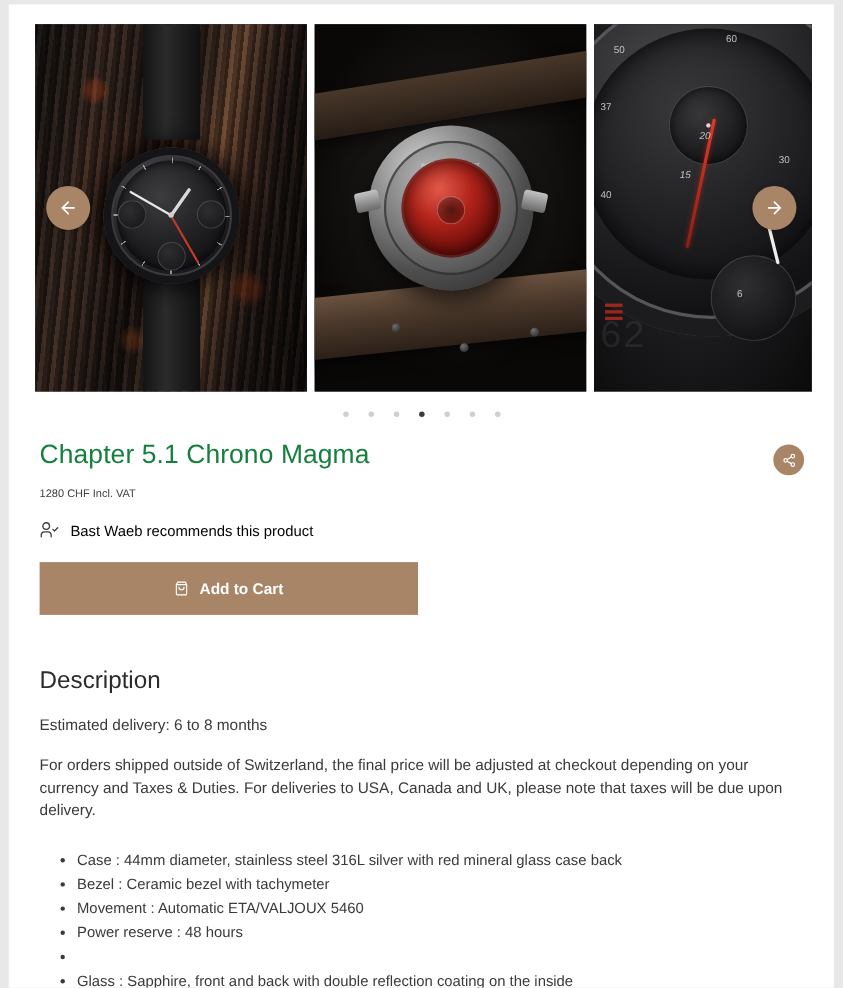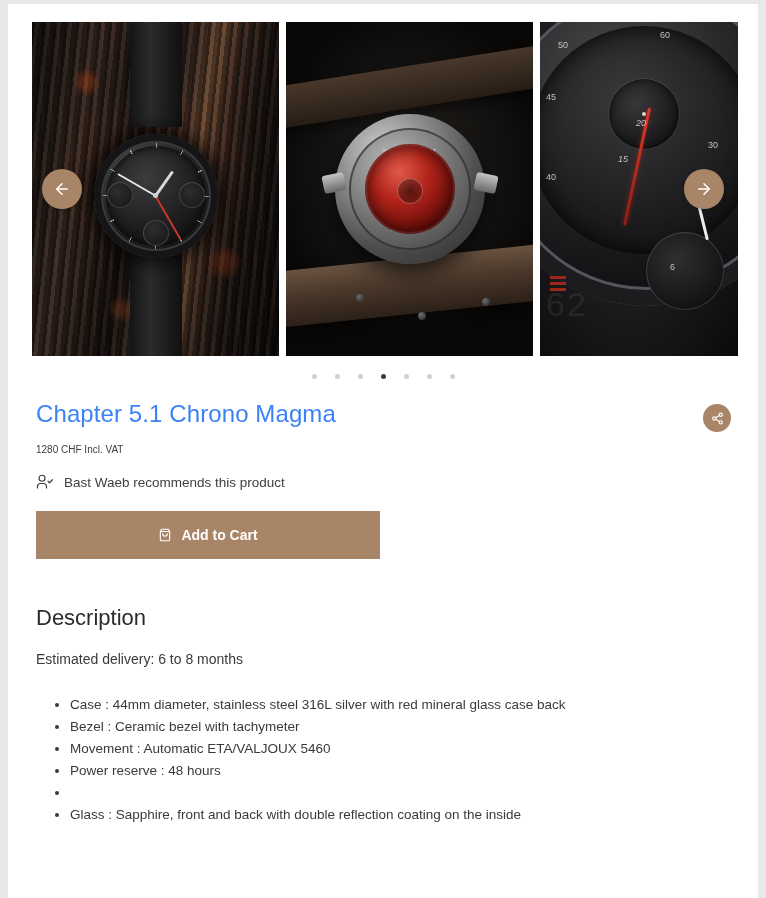--- a/index.html
+++ b/index.html
@@ -261,28 +261,28 @@
     align-items: center;
   }
   .dot { width: 5px; height: 5px; border-radius: 50%; background: #cfcfcf; cursor: pointer; }
   .dot.active { background: #3b3b3b; }
 
   
   .info { padding: 18px 28px 0 28px; position: relative; }
   .product-title {
     font-size: 24px;
     font-weight: 400;
-    color: #3b82f6;
+    color: #15803d;
     margin: 0 0 16px 0;
     letter-spacing: .1px;
   }
   .price { font-size: 10px; color: #3d3d3d; margin: 0 0 18px 0; }
   .recommend { display: flex; align-items: center; gap: 10px; margin-bottom: 20px; }
   .recommend svg { width: 18px; height: 18px; flex: 0 0 18px; }
-  .recommend-text { font-size: 13.5px; color: #404040; }
+  .recommend-text { font-size: 13.5px; color: #000000; }
   .share-btn {
     position: absolute;
     right: 27px;
     top: 22px;
     width: 28px; height: 28px;
     border-radius: 50%;
     background: #a98568;
     display: flex; align-items: center; justify-content: center;
     cursor: pointer;
     border: none;
@@ -384,21 +384,21 @@
         <div class="s3-bezel"></div>
         <div class="s3-dial"></div>
         <div class="s3-sub">
             <div class="dot"></div>
           </div>
         <div class="s3-sub-b"></div>
         <div class="s3-hand-red"></div>
         <div class="s3-hand-white"></div>
         <div class="s3-num" style="left:18px;  top:18px;">50</div>
         <div class="s3-num" style="left:120px; top:8px;">60</div>
-        <div class="s3-num" style="left:6px;   top:70px;">45</div>
+        <div class="s3-num" style="left:6px;   top:70px;">37</div>
         <div class="s3-num" style="left:168px; top:118px;">30</div>
         <div class="s3-num" style="left:6px;   top:150px;">40</div>
         <div class="s3-num" style="left:78px;  top:132px;font-style:italic;">15</div>
         <div class="s3-num" style="left:130px; top:240px;">6</div>
         <div class="s3-num" style="left:96px;  top:96px;font-style:italic;">20</div>
         <div class="s3-ghost">62</div>
         <div class="s3-red-bars">
             <i></i>
             <i></i>
             <i></i>
@@ -458,20 +458,21 @@
           <line x1="4" y1="6" x2="20" y2="6"></line>
           <path d="M16 10 a4 4 0 0 1-8 0"></path>
         </svg>
         <span>Add to Cart</span>
       </button>
     </div>
 
     <div class="desc">
       <h2>Description</h2>
       <p>Estimated delivery: 6 to 8 months</p>
+      <p>For orders shipped outside of Switzerland, the final price will be adjusted at checkout depending on your currency and Taxes &amp; Duties. For deliveries to USA, Canada and UK, please note that taxes will be due upon delivery.</p>
       <ul>
         <li><span>Case : 44mm diameter, stainless steel 316L silver with red mineral glass case back</span></li>
         <li><span>Bezel : Ceramic bezel with tachymeter</span></li>
         <li><span>Movement : Automatic ETA/VALJOUX 5460</span></li>
         <li><span>Power reserve : 48 hours</span></li>
         <li>
         </li>
         <li><span>Glass : Sapphire, front and back with double reflection coating on the inside</span></li>
       </ul>
     </div>

